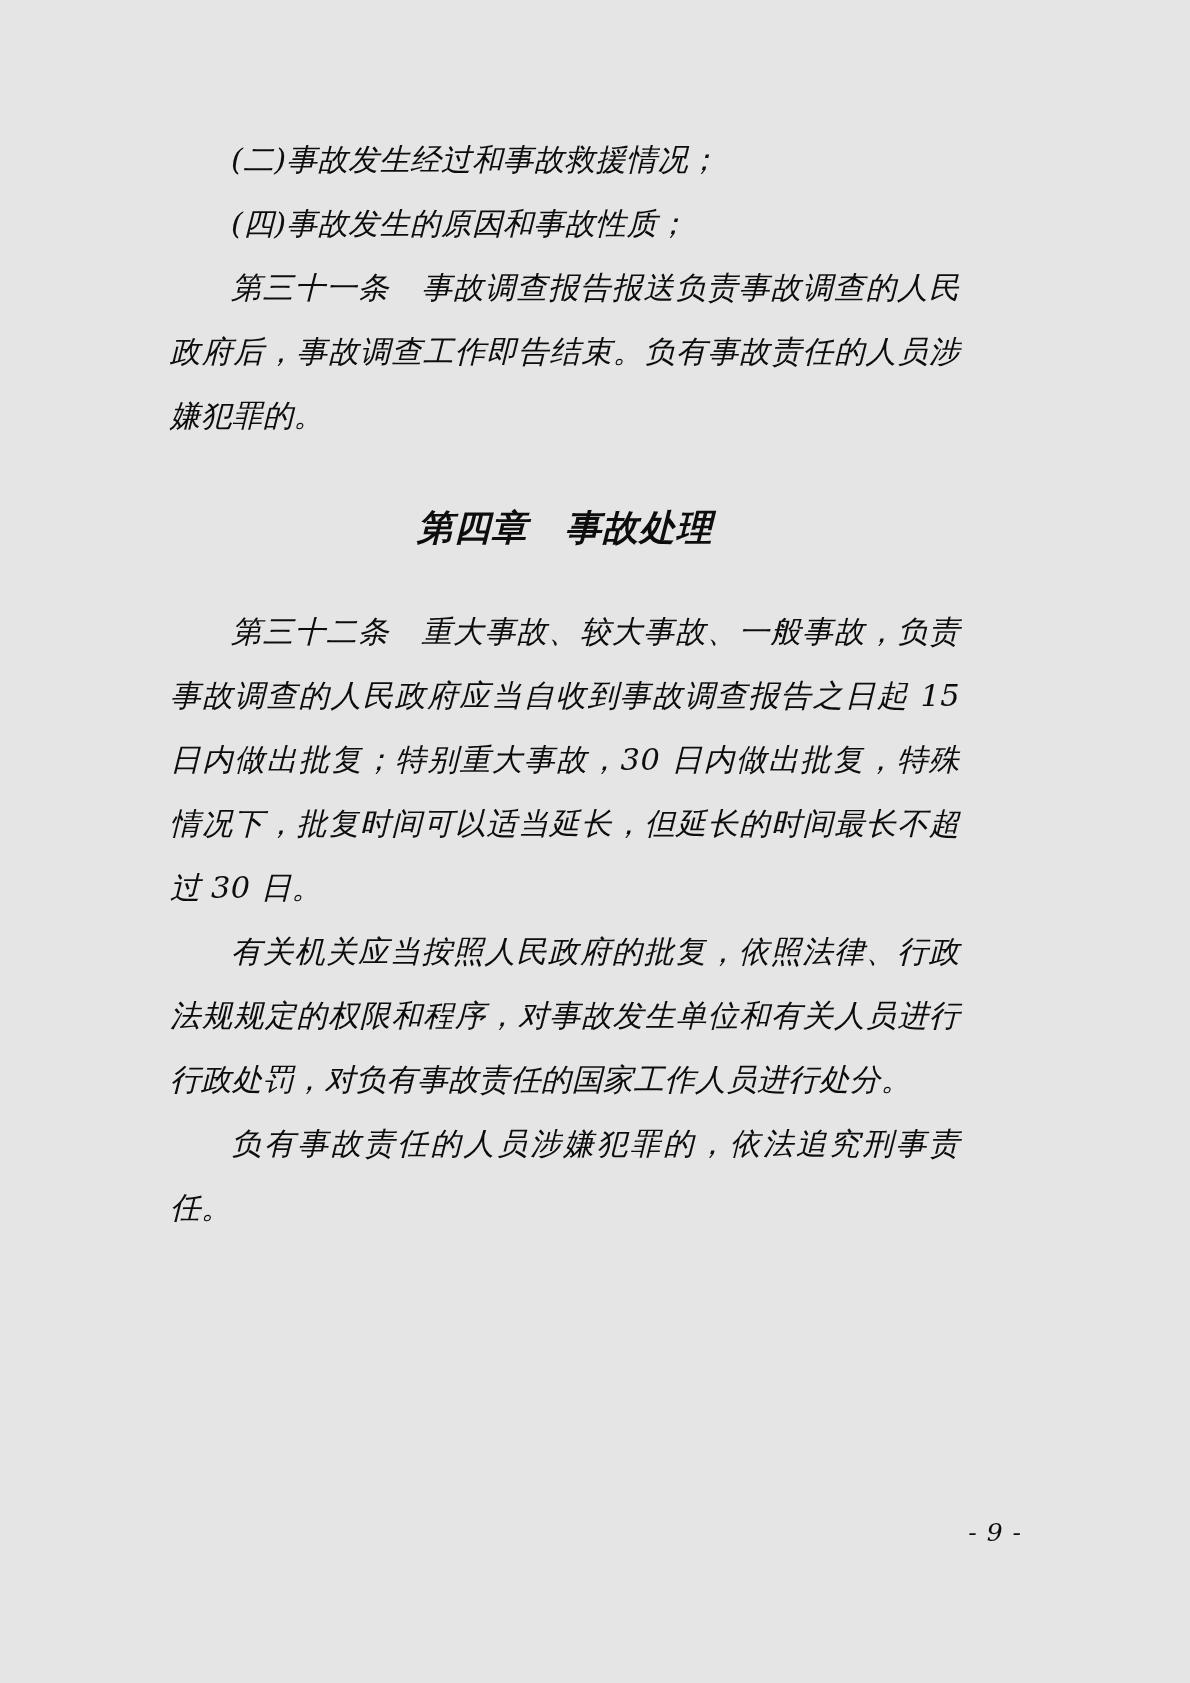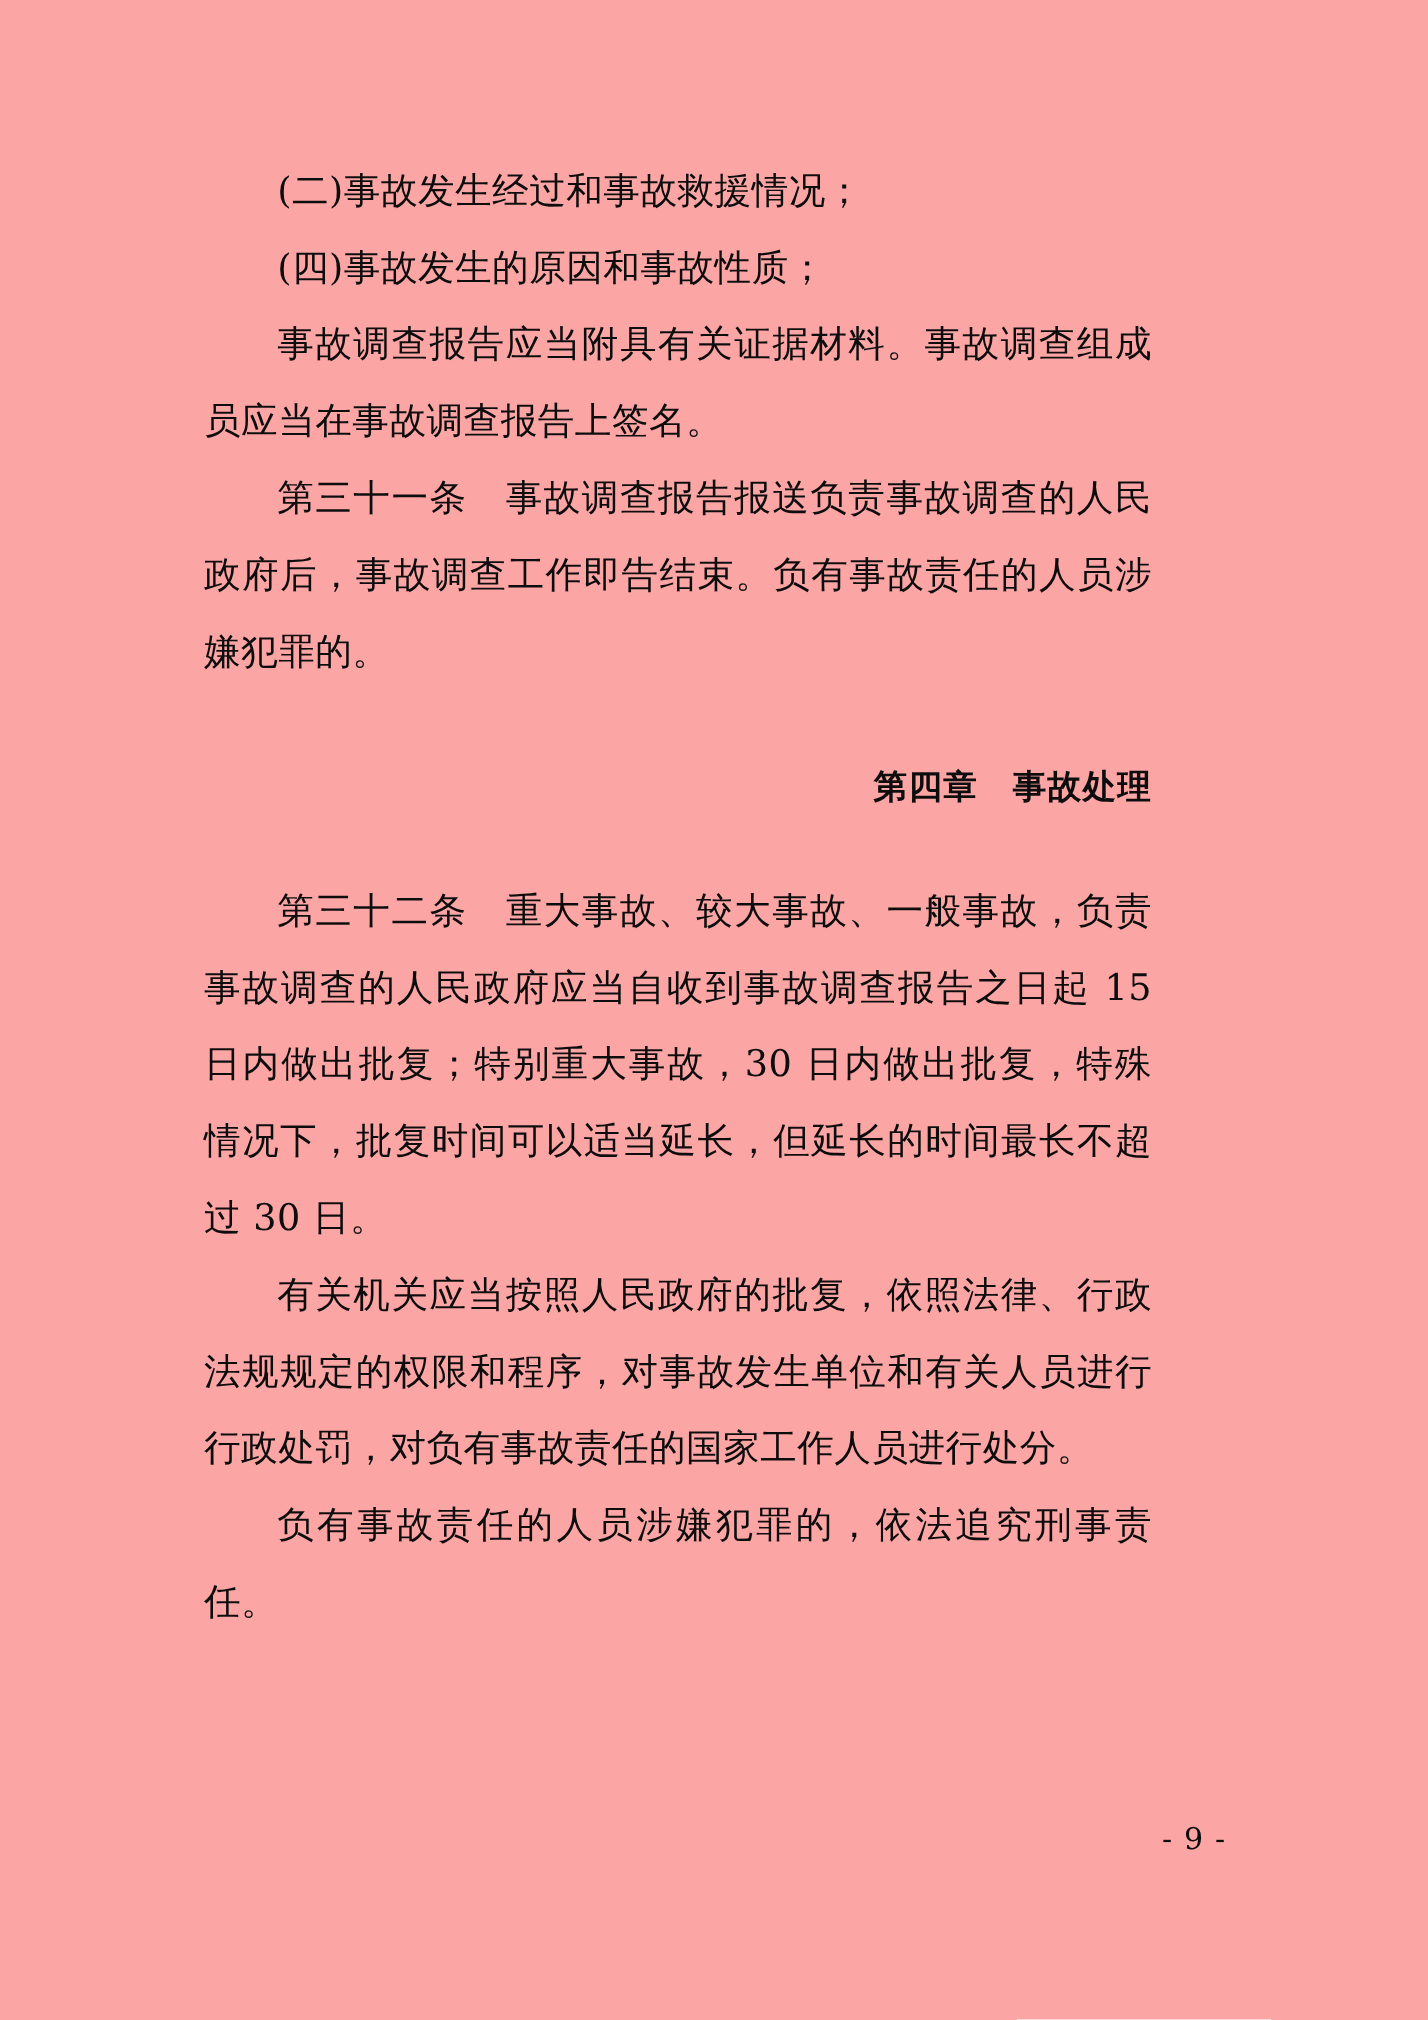--- a/index.html
+++ b/index.html
@@ -3,26 +3,27 @@
 <meta charset="utf-8">
 <style>
   html, body {
     margin: 0;
     padding: 0;
     background: #ffffff;
   }
   .page {
     width: 1190px;
     height: 1683px;
-    background: #fca5a5;
+    background: #e5e5e5;
     position: relative;
     box-sizing: border-box;
     font-family: "DejaVu Serif", "Liberation Serif", serif;
     color: #0d0d0d;
     overflow: hidden;
+    font-style: italic;
   }
   .content {
     position: absolute;
     left: 170px;
     top: 128px;
     width: 790px;
   }
   .para {
     font-size: 30.5px;
     line-height: 64px;
@@ -31,22 +32,22 @@
     text-justify: inter-ideograph;
     margin: 0;
   }
   .indent {
     text-indent: 61px;
   }
   .item {
     text-indent: 61px;
   }
   .chapter {
-    text-align: right;
-    font-size: 28px;
+    text-align: center;
+    font-size: 36px;
     font-weight: bold;
     letter-spacing: 1px;
     margin: 0;
     line-height: 64px;
     font-family: "DejaVu Sans", "Liberation Sans", sans-serif;
   }
   .gap-chapter-top { height: 48px; }
   .gap-chapter-bottom { height: 40px; }
   .page-number {
     position: absolute;
@@ -59,21 +60,20 @@
 </style>
 </head>
 <body>
 
 <div class="page">
   <div class="content">
 
     <p class="para item">(二)事故发生经过和事故救援情况；</p>
     <p class="para item">(四)事故发生的原因和事故性质；</p>
 
-    <p class="para indent">事故调查报告应当附具有关证据材料。事故调查组成员应当在事故调查报告上签名。</p>
 
     <p class="para indent">第三十一条　事故调查报告报送负责事故调查的人民政府后，事故调查工作即告结束。负有事故责任的人员涉嫌犯罪的。</p>
 
     <div class="gap-chapter-top"></div>
     <h2 class="chapter">第四章　事故处理</h2>
     <div class="gap-chapter-bottom"></div>
 
     <p class="para indent">第三十二条　重大事故、较大事故、一般事故，负责事故调查的人民政府应当自收到事故调查报告之日起 15 日内做出批复；特别重大事故，30 日内做出批复，特殊情况下，批复时间可以适当延长，但延长的时间最长不超过 30 日。</p>
     <p class="para indent">有关机关应当按照人民政府的批复，依照法律、行政法规规定的权限和程序，对事故发生单位和有关人员进行行政处罚，对负有事故责任的国家工作人员进行处分。</p>
     <p class="para indent">负有事故责任的人员涉嫌犯罪的，依法追究刑事责任。</p>

